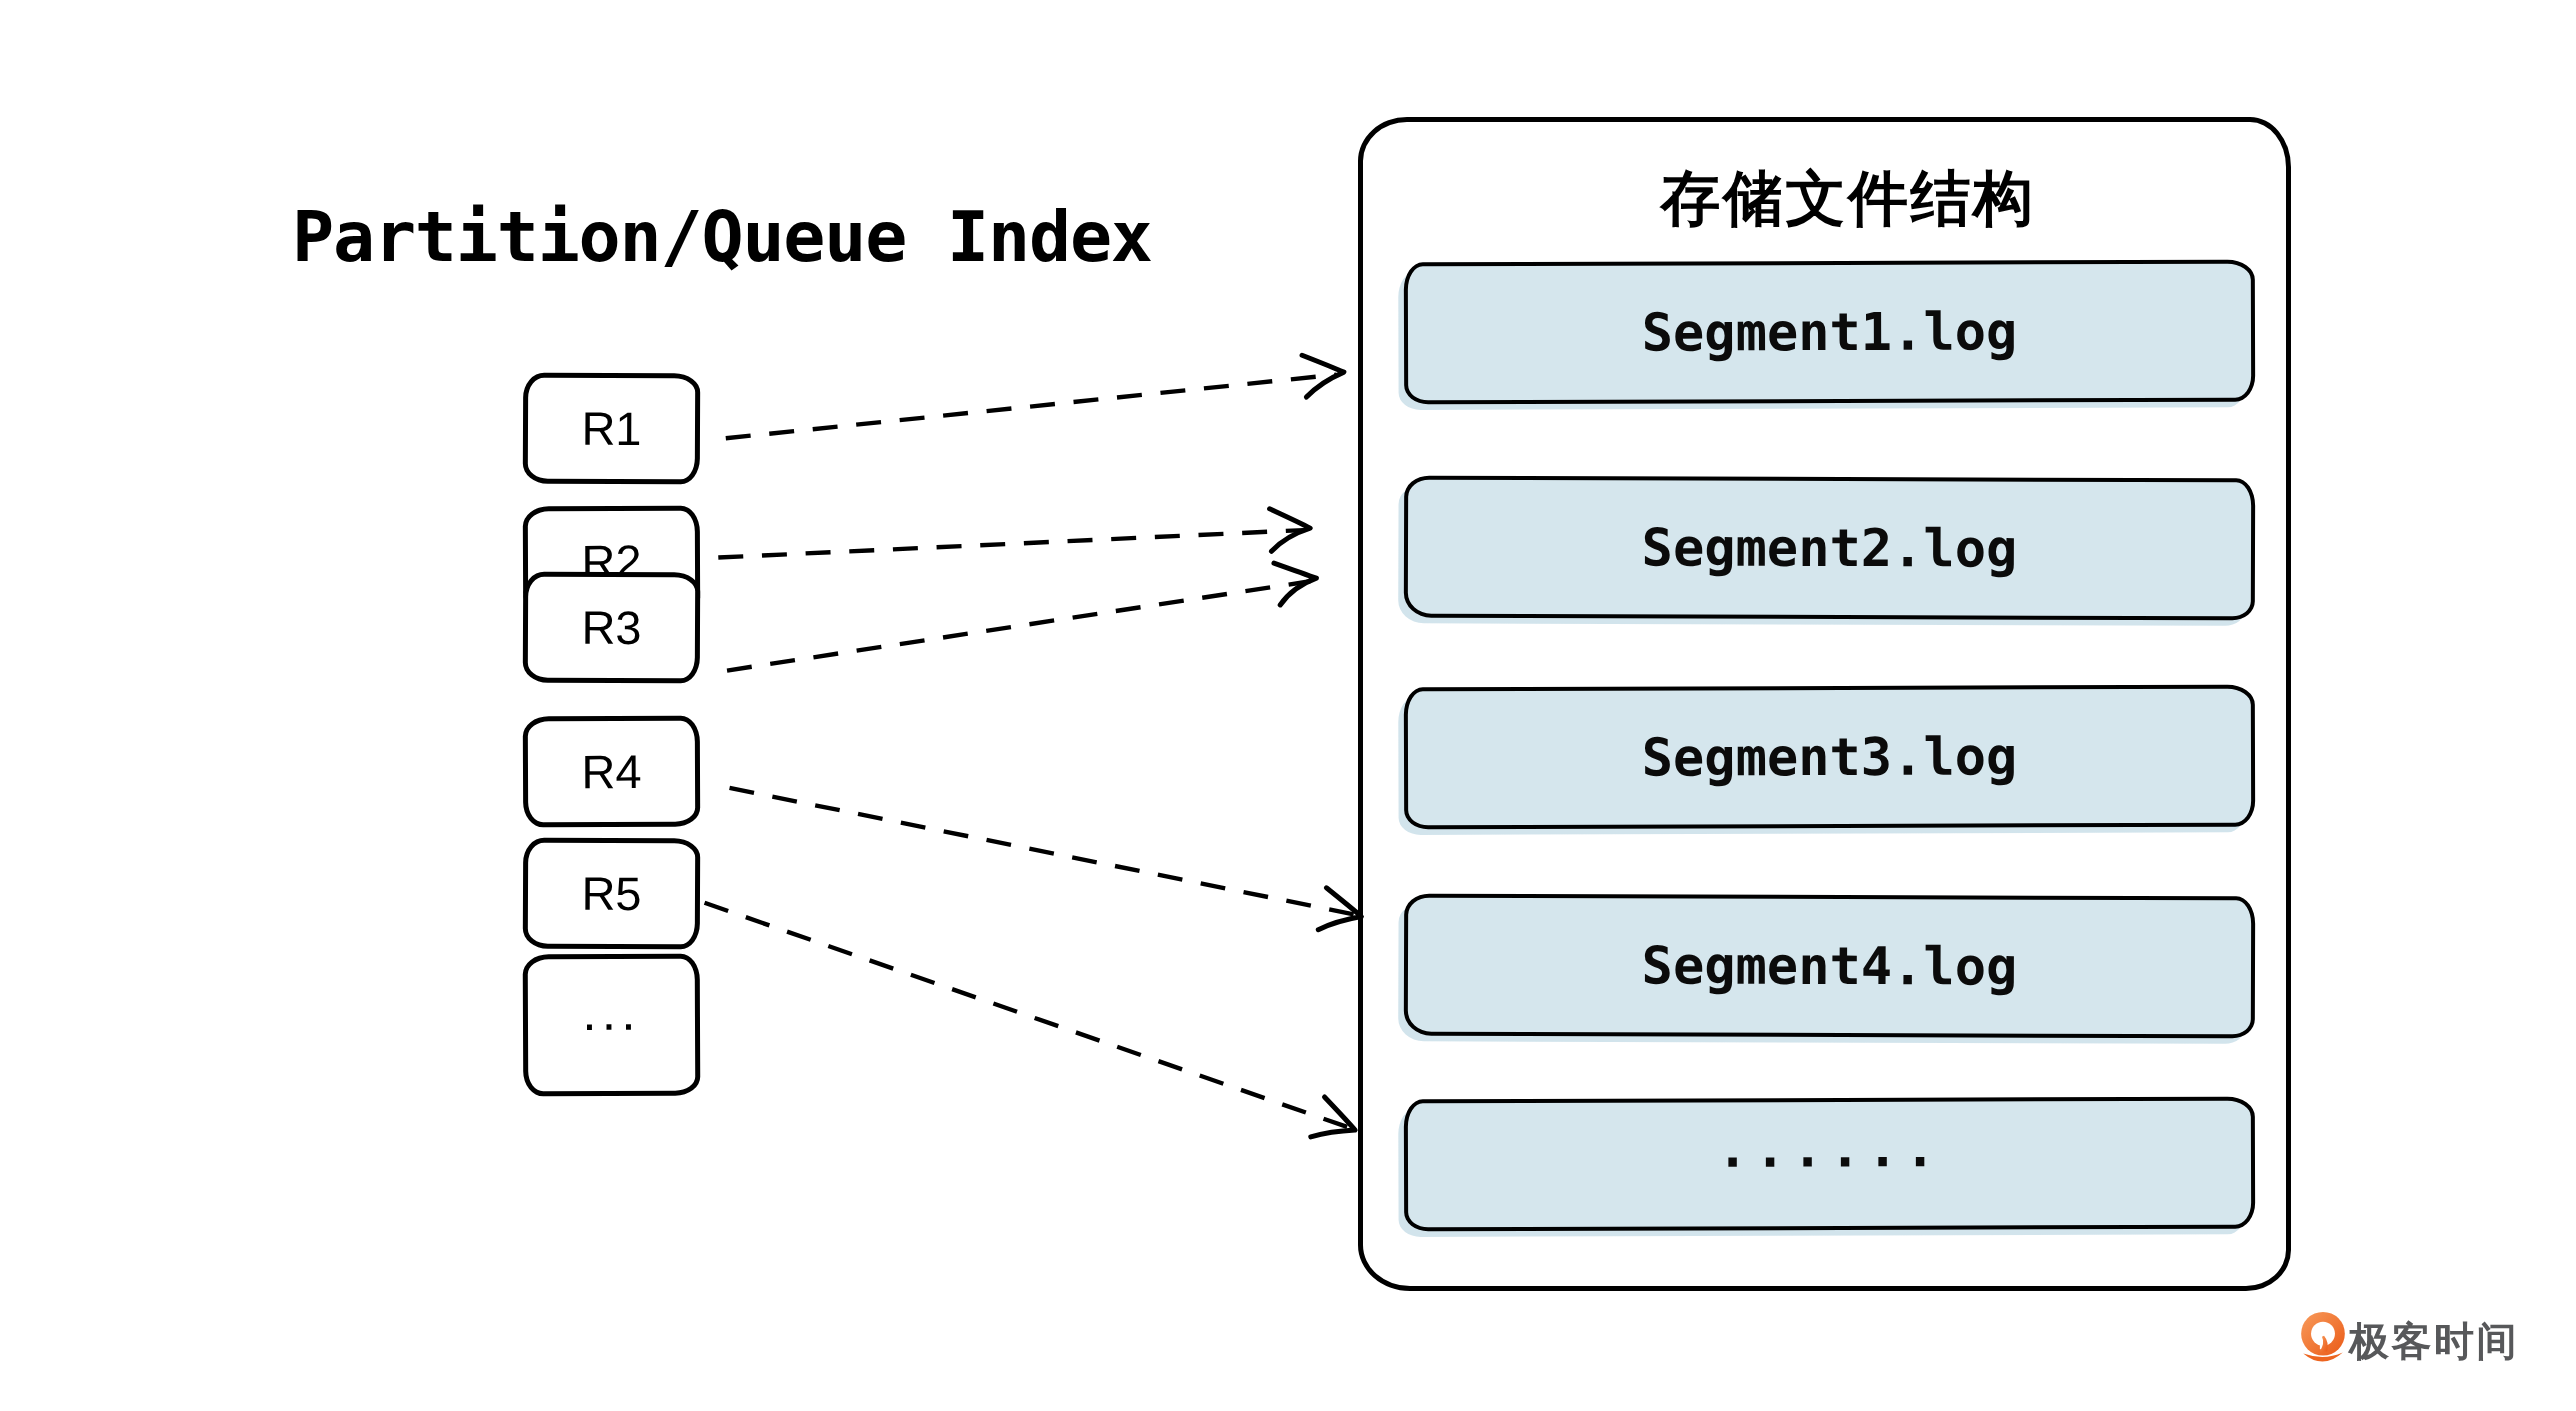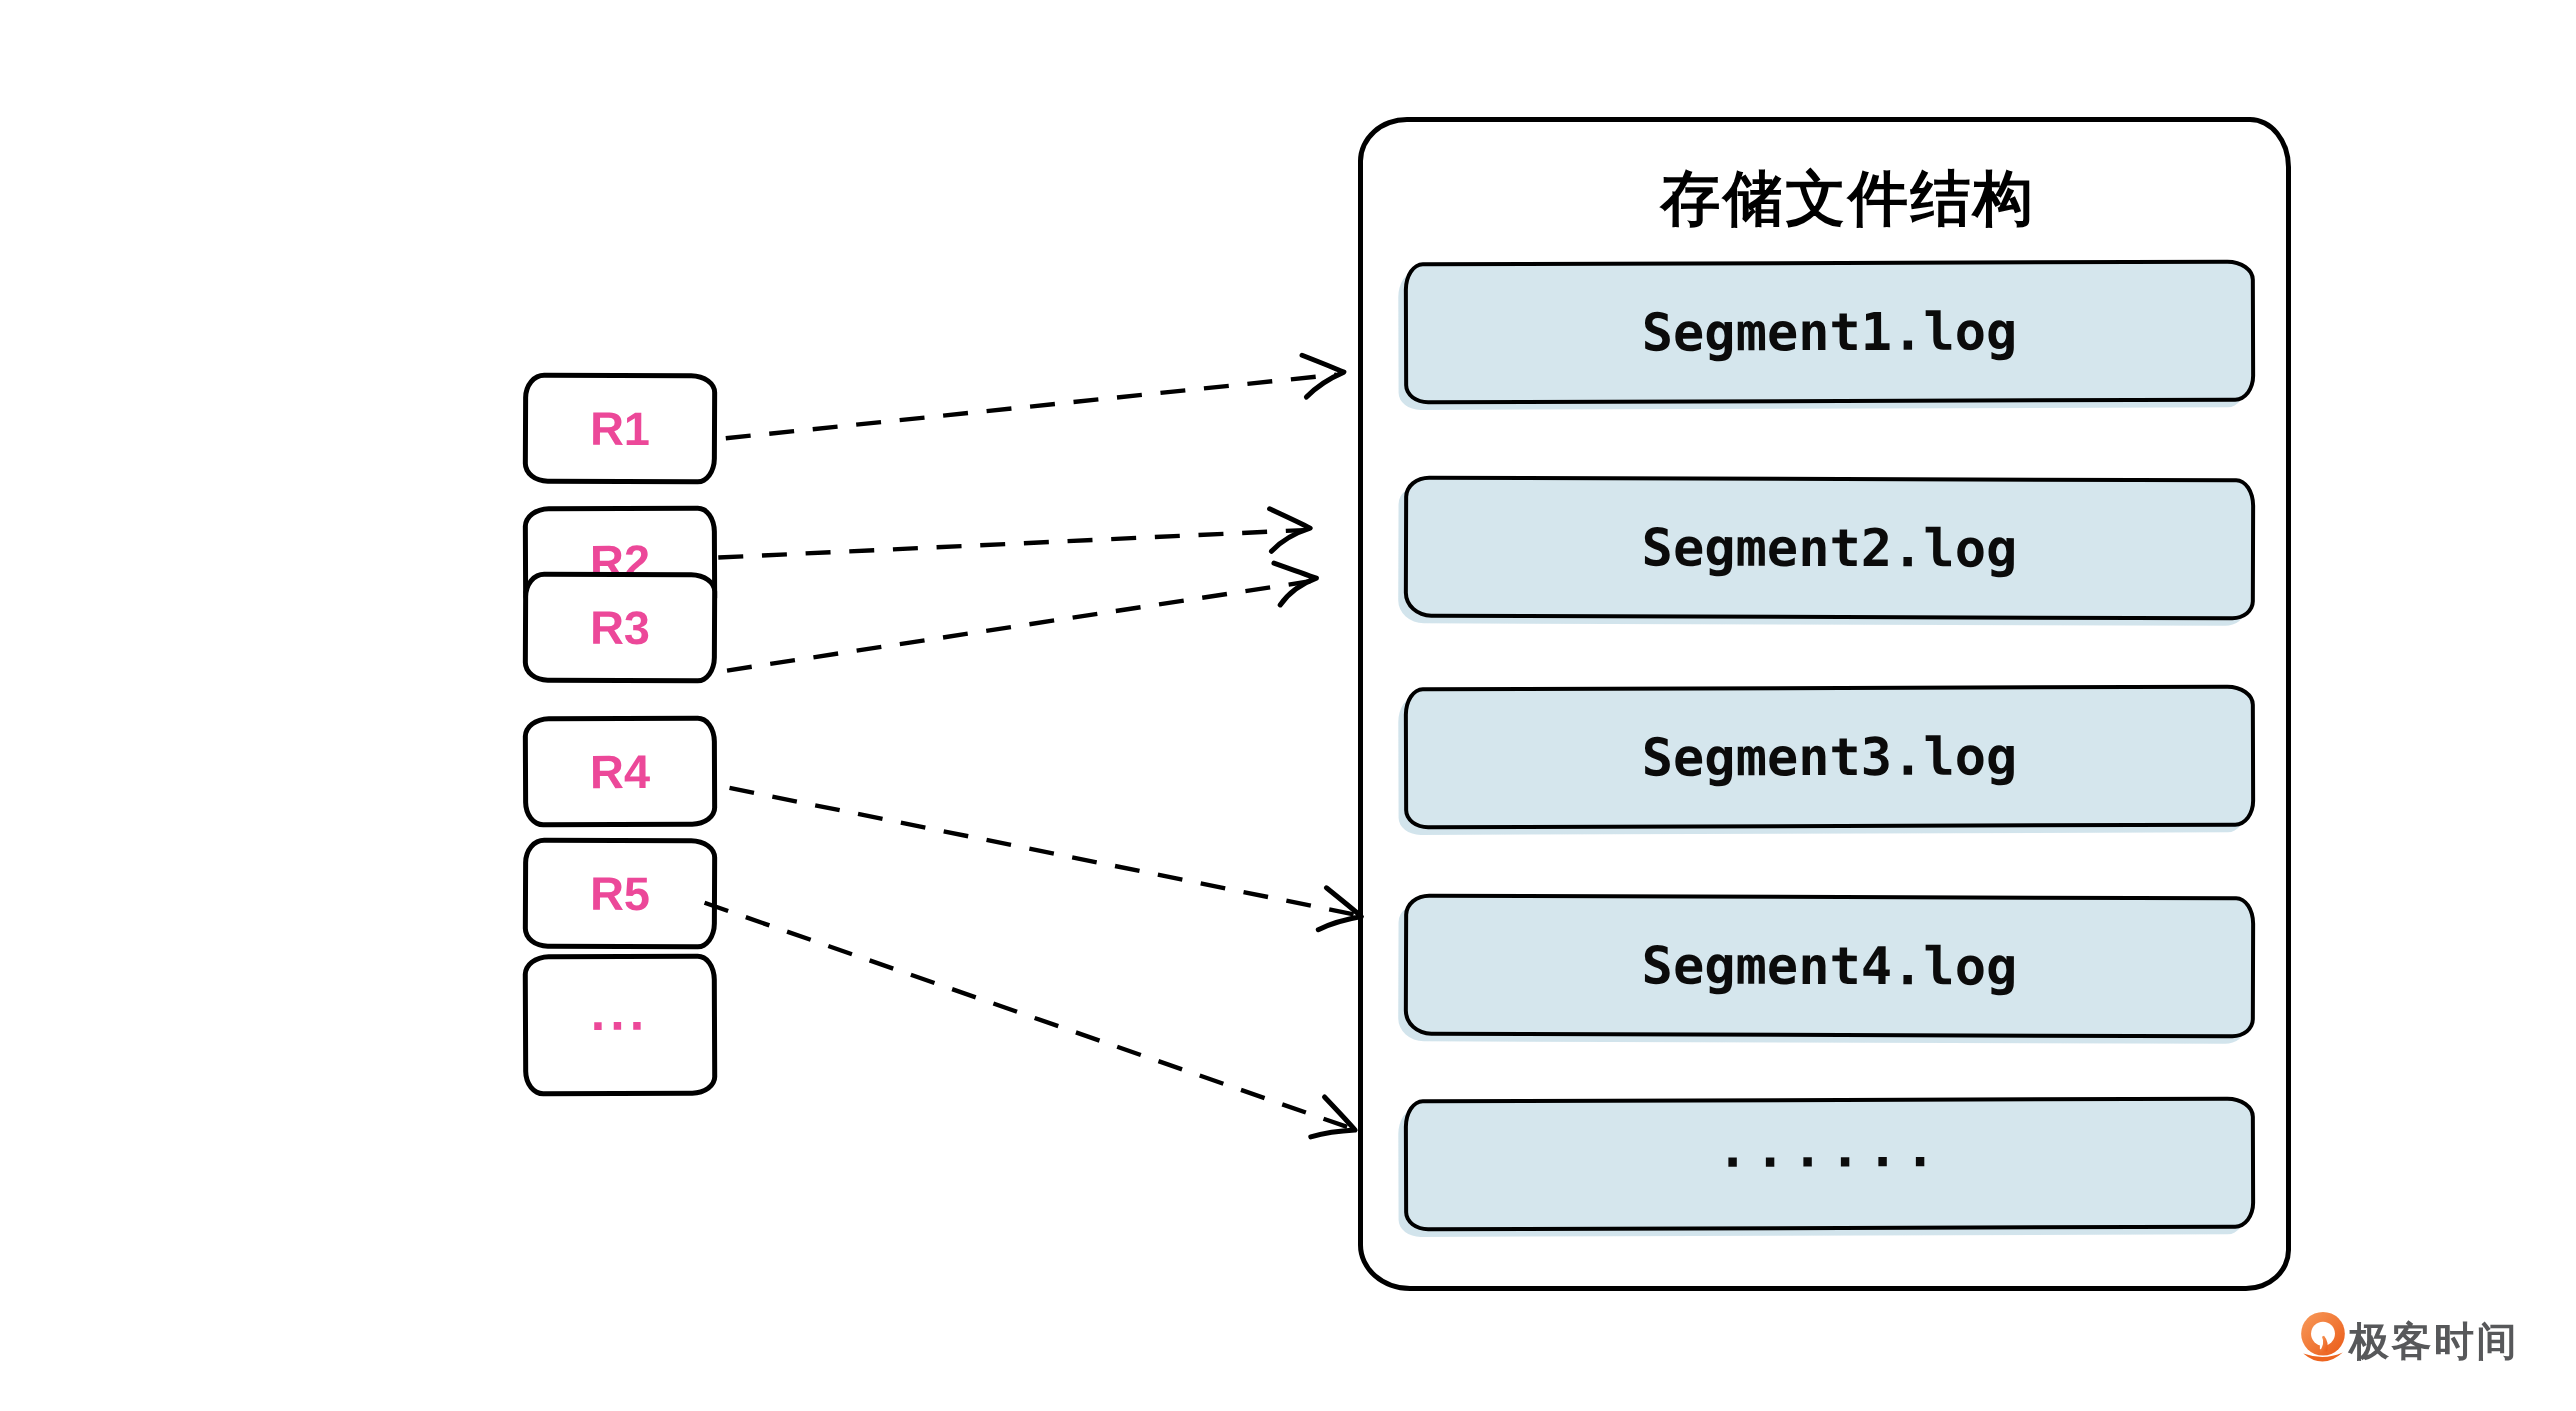--- a/index.html
+++ b/index.html
@@ -10,24 +10,24 @@
   #canvas{position:relative;width:2576px;height:1411px;background:#ffffff;}
 
   
   .left-title{
     position:absolute;left:292px;top:199px;
     font-family:"DejaVu Sans Mono",monospace;
     font-weight:700;font-size:70px;line-height:1.1;color:#000;
     letter-spacing:-1.2px;white-space:nowrap;
   }
   .rnode{
-    position:absolute;left:523px;width:194px;height:111px;
+    position:absolute;left:523px;width:177px;height:111px;
     background:#fff;border:5.6px solid #000;
     display:flex;align-items:center;justify-content:center;
-    font-weight:700;font-size:47px;color:#ec4899;
+    font-weight:400;font-size:47px;color:#000000;
     box-sizing:border-box;
   }
   .rnode:nth-child(odd){border-radius:21px 26px 19px 25px / 25px 19px 26px 20px;transform:rotate(.25deg);}
   .rnode:nth-child(even){border-radius:26px 19px 25px 20px / 20px 26px 19px 25px;transform:rotate(-.25deg);}
   .rnode.n1{top:373px;}
   .rnode.n2{top:490px;margin-top:16px;}
   .rnode.n3{top:572px;}
   .rnode.n4{top:716px;}
   .rnode.n5{top:838px;}
   .rnode.n6{top:954px;height:142px;}
@@ -76,20 +76,21 @@
   .logo-text{
     color:#57585a;font-size:40px;font-weight:600;
     letter-spacing:2.5px;white-space:nowrap;
   }
 </style>
 </head>
 <body>
 
 <div id="canvas">
 
+  <div class="left-title">Partition/Queue Index</div>
 
   <div>
     <div class="rnode n1">
         <span>R1</span>
       </div>
     <div class="rnode n2">
         <span>R2</span>
       </div>
     <div class="rnode n3">
         <span>R3</span>

